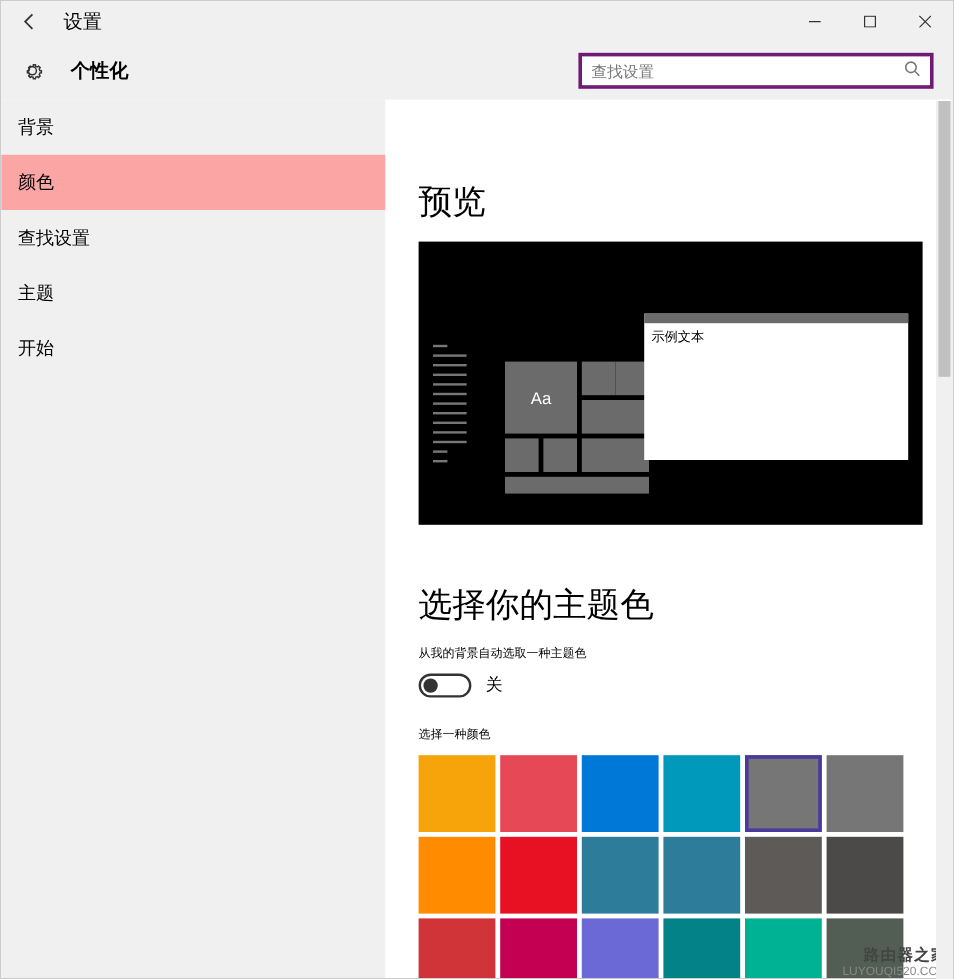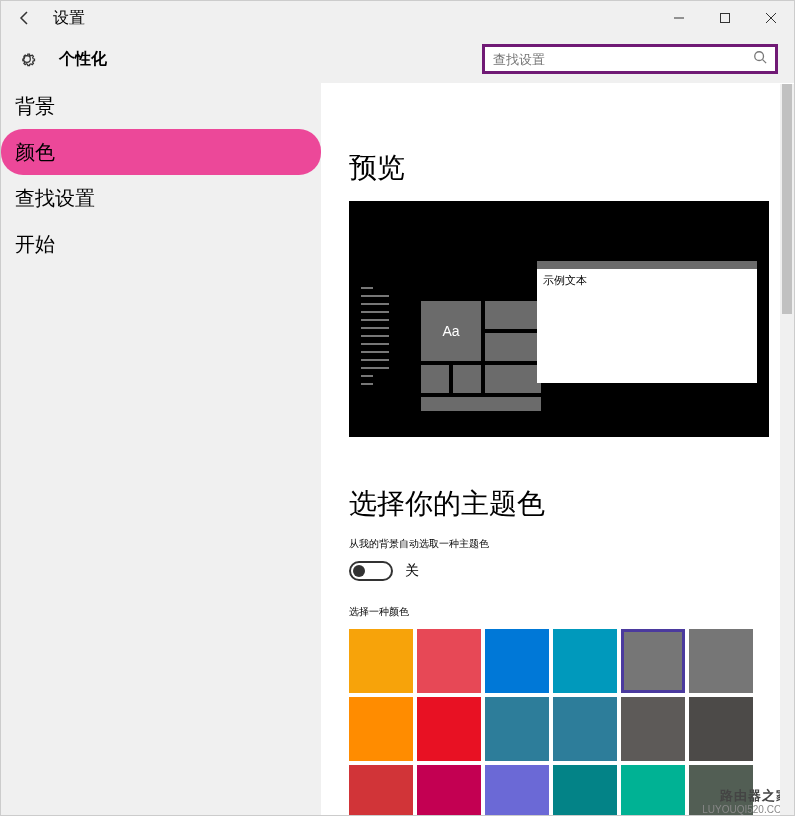--- a/index.html
+++ b/index.html
@@ -13,22 +13,22 @@
 
 .header { height: 48px; background: #f0f0f0; display: flex; align-items: center; padding: 0 16px 0 14px; }
 .gear { width: 24px; height: 24px; display: flex; align-items: center; justify-content: center; }
 .header-title { font-size: 16px; font-weight: bold; margin-left: 20px; }
 .search-box { margin-left: auto; width: 296px; height: 30px; border: 3px solid #701a75; background: #fff; display: flex; align-items: center; padding: 0 8px; }
 .search-box input { border: none; outline: none; flex: 1; font-size: 13px; background: transparent; }
 .search-ico { color: #777; }
 
 .body { display: flex; height: calc(816px - 34px - 48px); }
 .sidebar { width: 320px; background: #f0f0f0; }
-.nav-item { height: 46px; display: flex; align-items: center; padding-left: 14px; font-size: 20px; cursor: pointer; }
-.nav-item.selected { background: #ec4899; border-radius: 22px; }
+.nav-item { height: 46px; display: flex; align-items: center; padding-left: 14px; font-size: 15px; cursor: pointer; }
+.nav-item.selected { background: #fca5a5; }
 
 .content { flex: 1; padding: 18px 28px 0 28px; overflow-y: auto; position: relative; }
 .section-h { font-size: 28px; font-weight: 300; margin-bottom: 14px; margin-top: 48px; }
 
 .preview { width: 420px; height: 236px; background: #000; position: relative; margin-bottom: 28px; }
 .pv-lines { position: absolute; left: 12px; top: 86px; width: 34px; }
 .pv-line { height: 2px; background: #777; margin-bottom: 6px; }
 .pv-line.short { width: 12px; }
 .pv-line.long { width: 28px; }
 .pv-tiles { position: absolute; left: 72px; top: 100px; width: 120px; }
@@ -101,20 +101,21 @@
         </svg>
     </span>
   </div>
 </div>
 
 <div class="body">
   <div class="sidebar" id="sidebar">
       <div class="nav-item">背景</div>
       <div class="nav-item selected">颜色</div>
       <div class="nav-item">查找设置</div>
+      <div class="nav-item">主题</div>
       <div class="nav-item">开始</div>
     </div>
 
   <div class="content">
     <div class="section-h">预览</div>
 
     <div class="preview">
       <div class="pv-lines">
         <div class="pv-line short"></div>
           <div class="pv-line long"></div>

